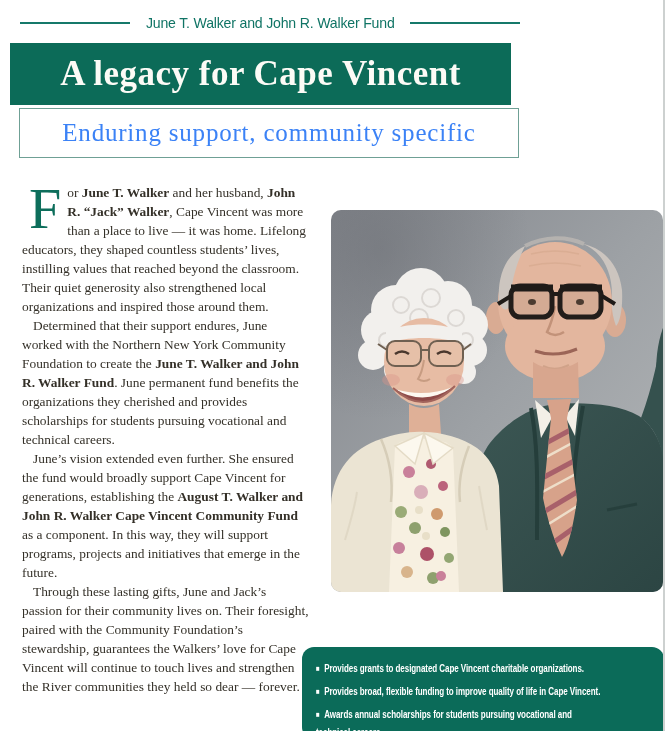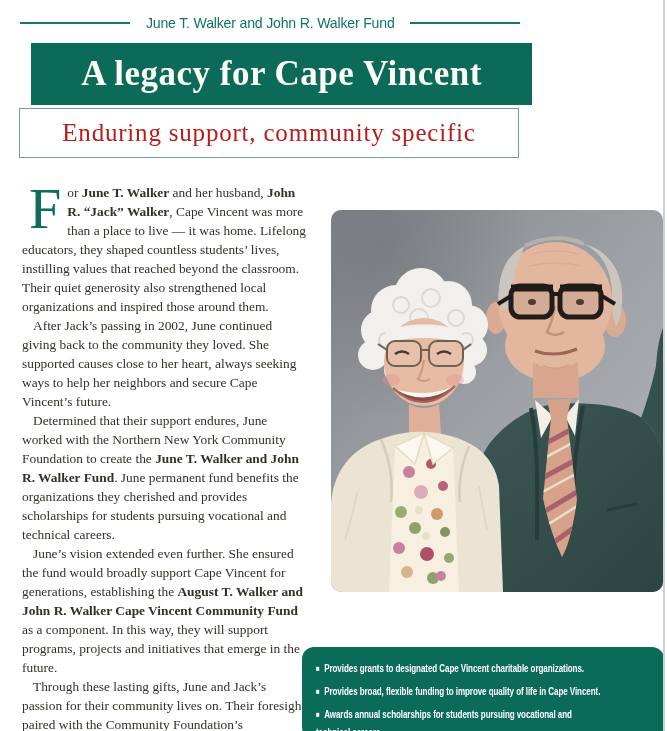--- a/index.html
+++ b/index.html
@@ -8,29 +8,29 @@
 
   
   .header-row { position:absolute; left:20px; top:14px; width:500px;
                 display:flex; align-items:center; gap:8px; }
   .rule { flex:1; border-top:2px solid #15796a; height:0; }
   .header-title { font-family:"Liberation Sans", sans-serif; color:#107465;
                   font-size:15px; letter-spacing:-0.2px; white-space:nowrap;
                   transform:scaleX(0.94); }
 
   
-  .banner { position:absolute; left:31px; top:43px; width:501px; height:62px;
+  .banner { position:absolute; left:10px; top:43px; width:501px; height:62px;
             background:#0c6b58; display:flex; align-items:center; justify-content:center; }
   .banner-title { color:#fcfbf6; font-size:35px; font-weight:bold; letter-spacing:0.5px; }
 
   
   .subtitle-box { position:absolute; left:19px; top:108px; width:498px; height:48px;
                   border:1.5px solid #6fa095; background:#fff;
                   display:flex; align-items:center; justify-content:center; }
-  .subtitle { color:#b91c1c; font-size:25px; letter-spacing:0.8px; font-weight:400; }
+  .subtitle { color:#3b82f6; font-size:25px; letter-spacing:0.8px; font-weight:400; }
 
   
   .article { position:absolute; left:22px; top:183px; width:287px;
              font-size:13.4px; line-height:19px; color:#343028; text-align:left; }
   .article p { margin:0; }
   .article p + p { text-indent:11px; }
   .article b { font-weight:bold; }
   .dropcap { float:left; color:#0d6e5b; font-size:58px; line-height:48px;
              height:52px; padding:0 6px 0 7px; margin-top:2px; }
 
@@ -67,21 +67,20 @@
 <div class="banner">
   <div class="banner-title">A legacy for Cape Vincent</div>
 </div>
 
 <div class="subtitle-box">
   <div class="subtitle">Enduring support, community specific</div>
 </div>
 
 <div class="article">
   <p><span class="dropcap">F</span><span>or </span><b>June T. Walker</b><span> and her husband, </span><b>John R. “Jack” Walker</b><span>, Cape Vincent was more than a place to live — it was home. Lifelong educators, they shaped countless students’ lives, instilling values that reached beyond the classroom. Their quiet generosity also strengthened local organizations and inspired those around them.</span></p>
-  <p><span>After Jack’s passing in 2002, June continued giving back to the community they loved. She supported causes close to her heart, always seeking ways to help her neighbors and secure Cape Vincent’s future.</span></p>
   <p><span>Determined that their support endures, June worked with the Northern New York Community Foundation to create the </span><b>June T. Walker and John R. Walker Fund</b><span>. June permanent fund benefits the organizations they cherished and provides scholarships for students pursuing vocational and technical careers.</span></p>
   <p><span>June’s vision extended even further. She ensured the fund would broadly support Cape Vincent for generations, establishing the </span><b>August T. Walker and John R. Walker Cape Vincent Community Fund</b><span> as a component. In this way, they will support programs, projects and initiatives that emerge in the future.</span></p>
   <p><span>Through these lasting gifts, June and Jack’s passion for their community lives on. Their foresight, paired with the Community Foundation’s stewardship, guarantees the Walkers’ love for Cape Vincent will continue to touch lives and strengthen the River communities they held so dear — forever.</span></p>
 </div>
 
 <div class="photo">
   <svg width="332" height="382" viewBox="0 0 332 382" xmlns="http://www.w3.org/2000/svg">
     <defs>
       <linearGradient id="bgGrad" x1="0" y1="0" x2="1" y2="1">
         <stop offset="0" stop-color="#83868c"></stop>

